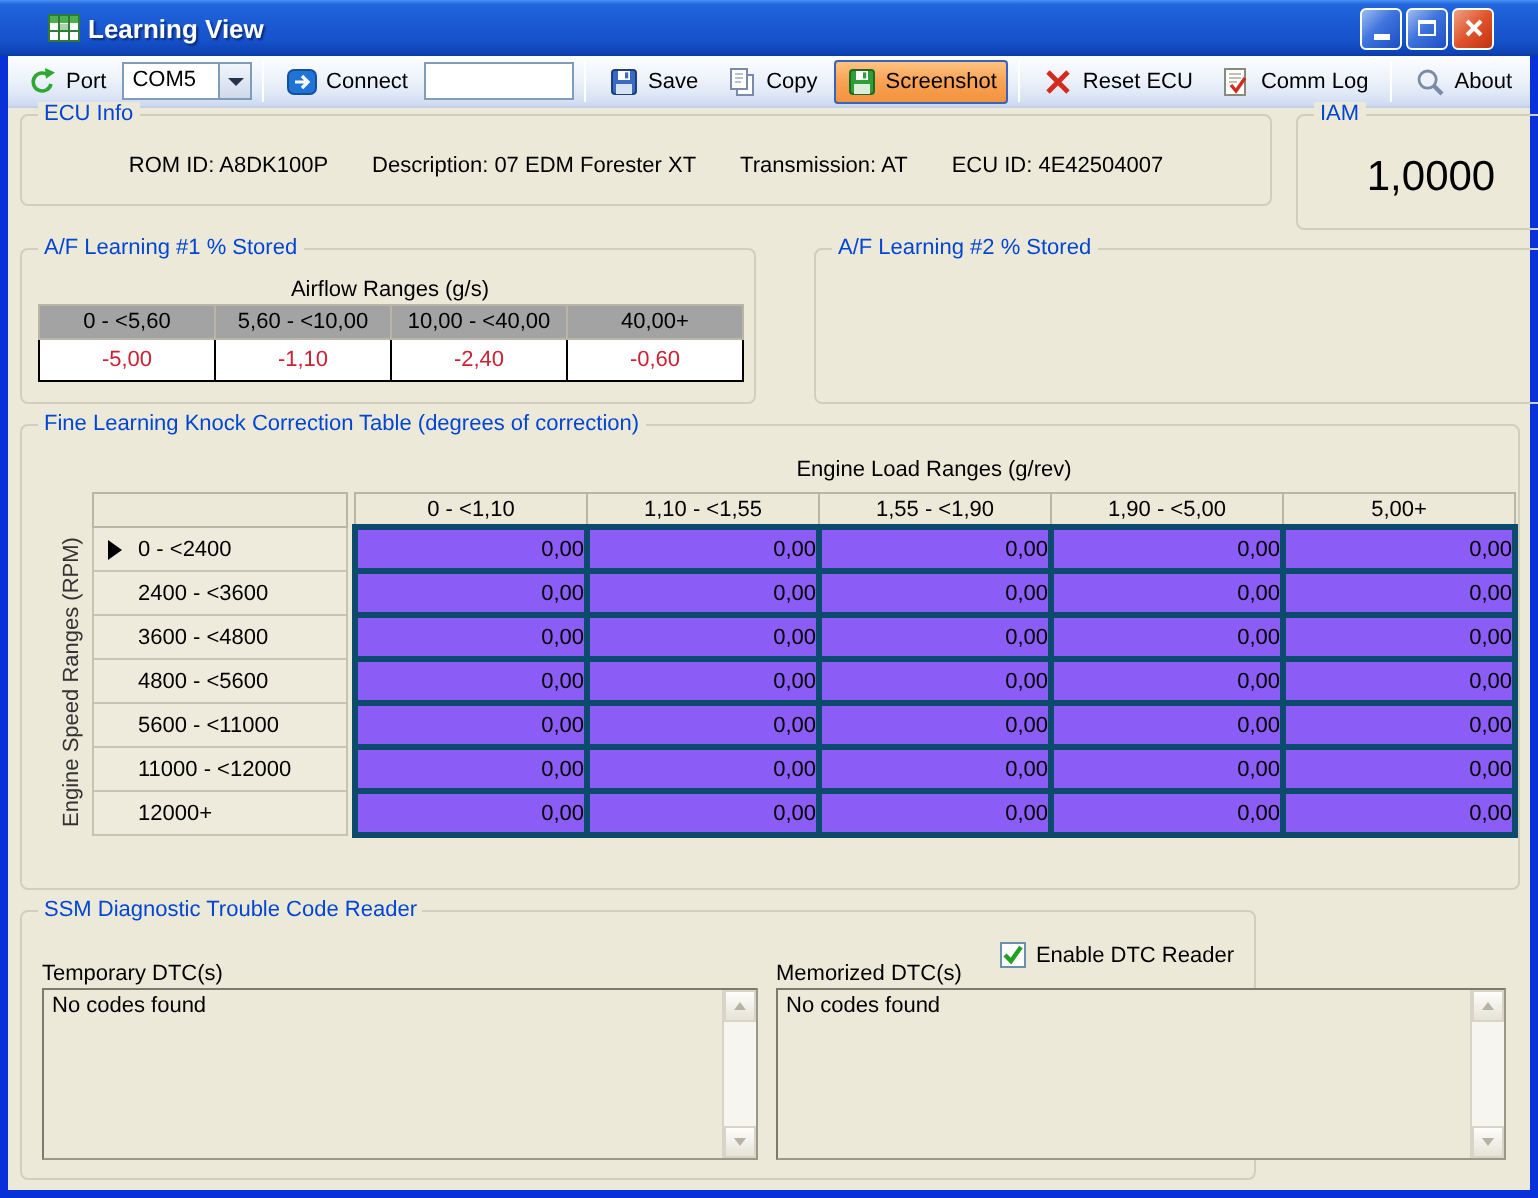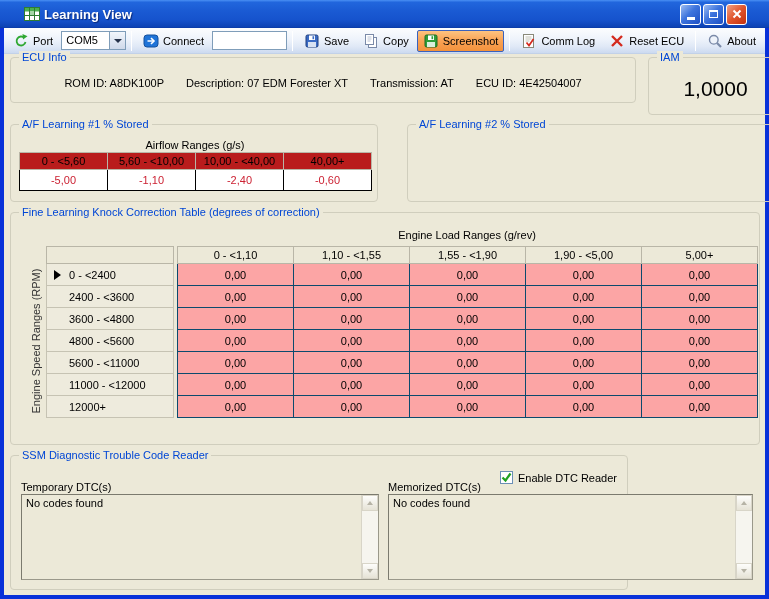--- a/index.html
+++ b/index.html
@@ -52,37 +52,37 @@
     gap:22px; padding-top:6px; }
   .ecu-field { white-space:nowrap; }
   .iam-value { position:absolute; inset:0; display:flex; align-items:center; justify-content:center;
     padding-top:6px; font-size:21px; }
 
   
   .af-caption { position:absolute; top:14px; left:8px; width:352px; text-align:center; }
   table { border-collapse:collapse; table-layout:fixed; }
   .af-table { position:absolute; top:27px; left:8px; }
   .af-table th { width:88px; height:17px; font-weight:normal; text-align:center;
-    border:1px solid #b9b6a7; background:#b91c1c; }
+    border:1px solid #b9b6a7; background:#a3a3a3; }
   .af-table td { width:88px; height:21px; text-align:center; border:1px solid #000;
     background:#fff; color:#cc2233; }
 
   
   .load-axis-label { position:absolute; top:16px; left:162px; width:588px; text-align:center; }
   .rpm-axis-label { position:absolute; left:-55px; top:122px; width:160px; text-align:center;
     transform:rotate(-90deg); color:#333; }
   .knock-table { position:absolute; top:33px; left:35px; }
   .knock-table th { font-weight:normal; }
   .knock-table .corner, .knock-table .colhead { height:17px; border:1px solid #b9b6a7; background:#ece9d8; text-align:center; }
   .knock-table .corner { width:127px; }
   .knock-table .colhead { width:116px; }
   .knock-table .spacer { width:4px; border:none; background:transparent; padding:0; }
   .knock-table .rowhead { width:127px; height:22px; border:1px solid #c6c3b3; background:#eeebdd;
     text-align:left; padding-left:22px; position:relative; }
-  .knock-table td.cell { width:116px; height:22px; border:1px solid #0c4a6e; background:#fca5a5; text-align:center; }
+  .knock-table td.cell { width:116px; height:22px; border:3px solid #0c4a6e; background:#8b5cf6; text-align:right; }
   .row-arrow { position:absolute; left:7px; top:6px; width:0; height:0;
     border-top:5px solid transparent; border-bottom:5px solid transparent; border-left:7px solid #000; }
 
   
   .dtc-check { position:absolute; right:10px; top:15px; display:flex; align-items:center; gap:5px; }
   .checkbox { width:13px; height:13px; border:1px solid #6a8fb5; background:#fff; display:flex;
     align-items:center; justify-content:center; }
   .dtc-label-left  { position:absolute; left:10px; top:25px; }
   .dtc-label-right { position:absolute; left:377px; top:25px; }
   .dtc-box { position:absolute; top:38px; height:86px; border:1px solid #9a988a;
@@ -174,31 +174,31 @@
         <rect x="2" y="2" width="12" height="12" rx="1.5" fill="#2f9e38" stroke="#1c6b22"></rect>
         <rect x="5" y="2.5" width="6" height="4.5" fill="#fff"></rect>
         <rect x="8.5" y="3.2" width="1.6" height="3" fill="#2f9e38"></rect>
         <rect x="4" y="9" width="8" height="5" fill="#d9efdb"></rect>
       </svg>
       <span>Screenshot</span>
     </div>
     <div class="tb-sep"></div>
     <div class="tb-btn">
       <svg class="tb-icon" viewBox="0 0 16 16">
+        <path d="M3 3 L13 13 M13 3 L3 13" stroke="#d42a1e" stroke-width="2.4"></path>
+      </svg>
+      <span>Reset ECU</span>
+    </div>
+    <div class="tb-btn">
+      <svg class="tb-icon" viewBox="0 0 16 16">
         <rect x="2.5" y="1.5" width="10" height="13" fill="#fff" stroke="#8a8a7a"></rect>
         <path d="M4.5 4h6 M4.5 6h6 M4.5 8h4" stroke="#c2c2b4"></path>
         <path d="M5.5 9.5l2.5 3 4.5-6.5" stroke="#d42a1e" stroke-width="1.7" fill="none"></path>
       </svg>
       <span>Comm Log</span>
-    </div>
-    <div class="tb-btn">
-      <svg class="tb-icon" viewBox="0 0 16 16">
-        <path d="M3 3 L13 13 M13 3 L3 13" stroke="#d42a1e" stroke-width="2.4"></path>
-      </svg>
-      <span>Reset ECU</span>
     </div>
     <div class="tb-sep"></div>
     <div class="tb-btn">
       <svg class="tb-icon" viewBox="0 0 16 16">
         <circle cx="6.8" cy="6.8" r="4.3" fill="#eef3fa" stroke="#7a8aa8" stroke-width="1.4"></circle>
         <path d="M10 10 L14 14" stroke="#7a8aa8" stroke-width="2.2"></path>
       </svg>
       <span>About</span>
     </div>
   </div>

